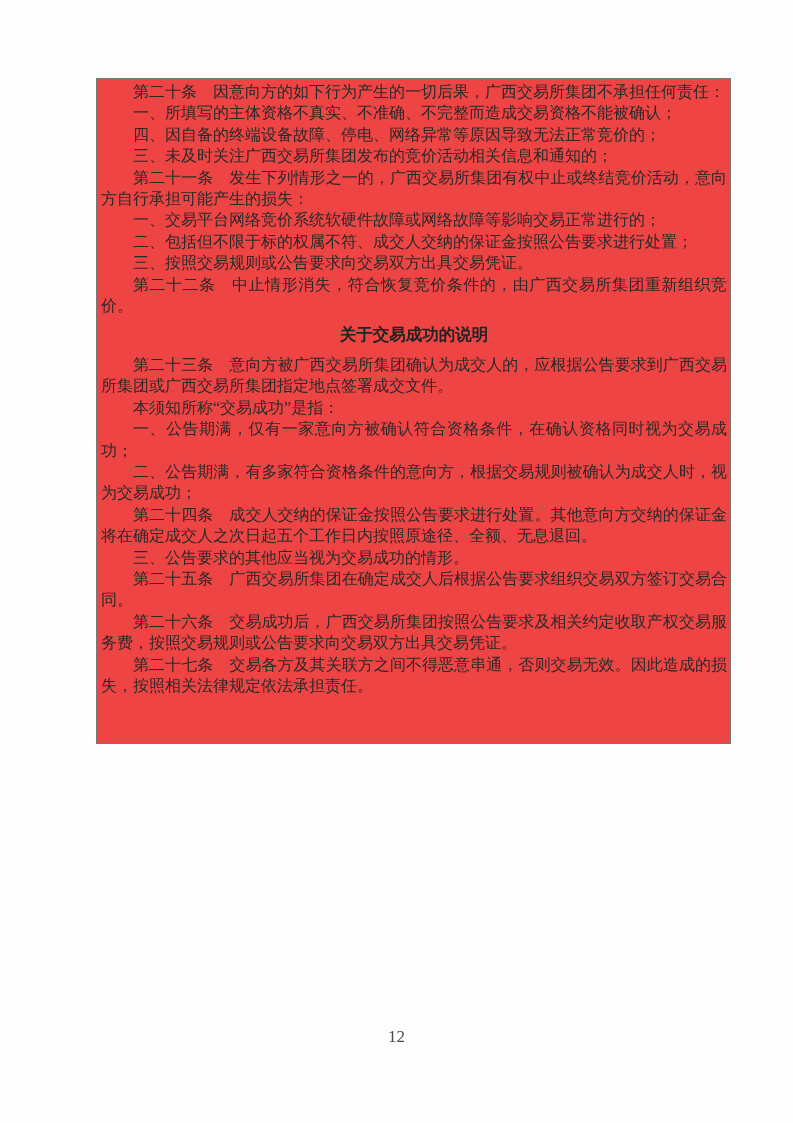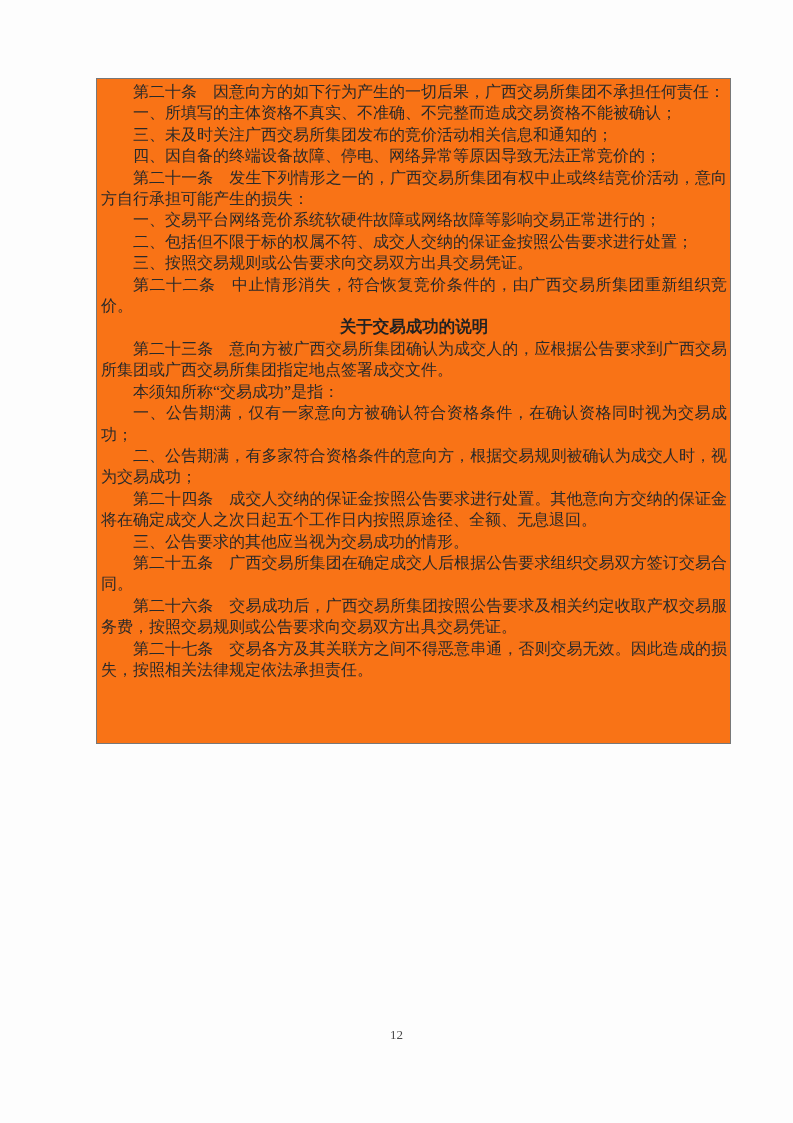--- a/index.html
+++ b/index.html
@@ -21,60 +21,60 @@
   .notice-box {
     position: absolute;
     left: 96px;
     top: 78px;
     width: 635px;
     height: 666px;
     box-sizing: border-box;
     border: 1px solid #787878;
     padding: 2px 3px 12px 4px;
     overflow: hidden;
-    background: #f97316;
+    background: #ef4444;
   }
   .notice-box p {
     margin: 0;
     text-indent: 2em;
     font-size: 16px;
     line-height: 21.4px;
     color: #2a2a2a;
     text-align: justify;
     letter-spacing: 0;
   }
   .section-heading {
-    margin: 0;
+    margin: 8px;
     font-size: 16.5px;
     font-weight: 700;
     line-height: 21.4px;
     text-align: center;
     text-indent: 0;
     color: #222222;
   }
   .page-number {
     position: absolute;
     left: 0;
     top: 1027px;
     width: 100%;
     text-align: center;
-    font-size: 13px;
+    font-size: 17px;
     color: #4a4a4a;
   }
 </style>
 </head>
 <body>
 
 <div class="page">
 
   <div class="notice-box">
     <p>第二十条　因意向方的如下行为产生的一切后果，广西交易所集团不承担任何责任：</p>
     <p>一、所填写的主体资格不真实、不准确、不完整而造成交易资格不能被确认；</p>
+    <p>四、因自备的终端设备故障、停电、网络异常等原因导致无法正常竞价的；</p>
     <p>三、未及时关注广西交易所集团发布的竞价活动相关信息和通知的；</p>
-    <p>四、因自备的终端设备故障、停电、网络异常等原因导致无法正常竞价的；</p>
     <p>第二十一条　发生下列情形之一的，广西交易所集团有权中止或终结竞价活动，意向方自行承担可能产生的损失：</p>
     <p>一、交易平台网络竞价系统软硬件故障或网络故障等影响交易正常进行的；</p>
     <p>二、包括但不限于标的权属不符、成交人交纳的保证金按照公告要求进行处置；</p>
     <p>三、按照交易规则或公告要求向交易双方出具交易凭证。</p>
     <p>第二十二条　中止情形消失，符合恢复竞价条件的，由广西交易所集团重新组织竞价。</p>
 
     <h2 class="section-heading">关于交易成功的说明</h2>
 
     <p>第二十三条　意向方被广西交易所集团确认为成交人的，应根据公告要求到广西交易所集团或广西交易所集团指定地点签署成交文件。</p>
     <p>本须知所称“交易成功”是指：</p>

